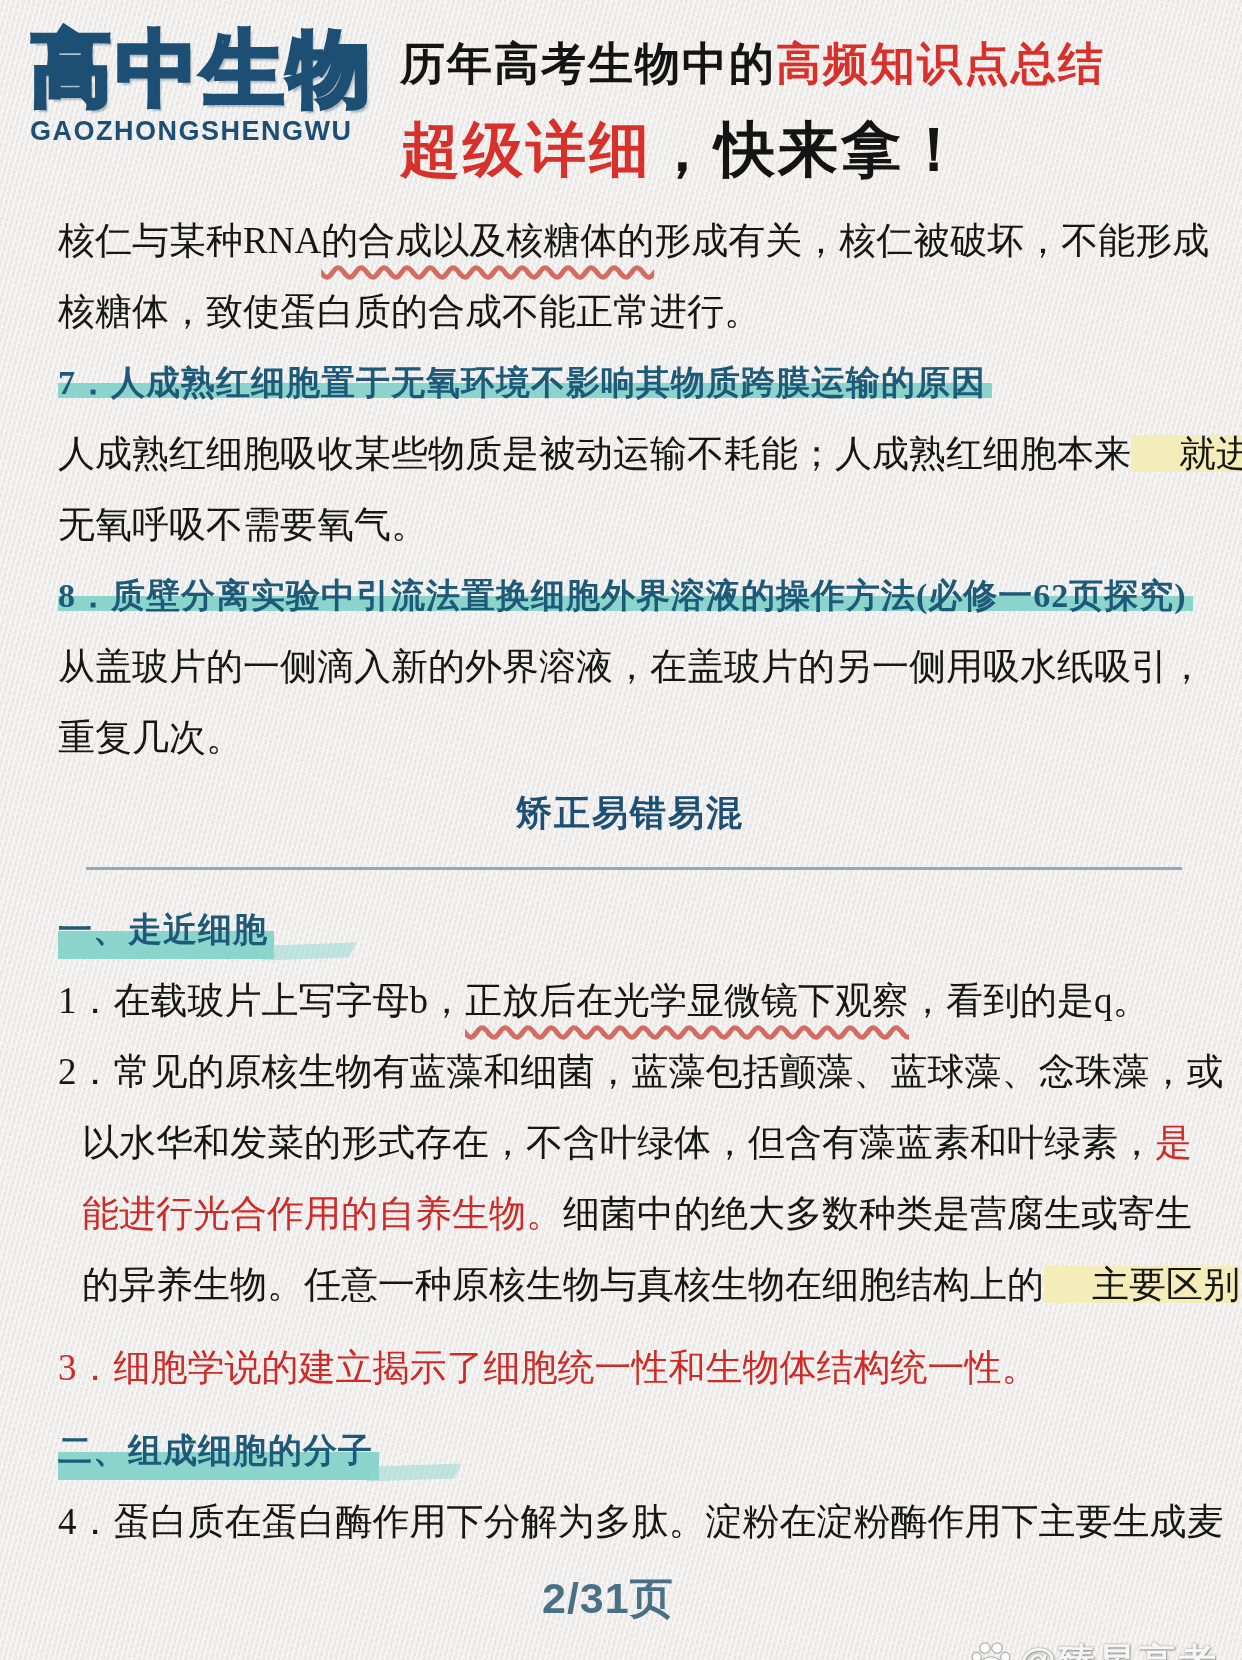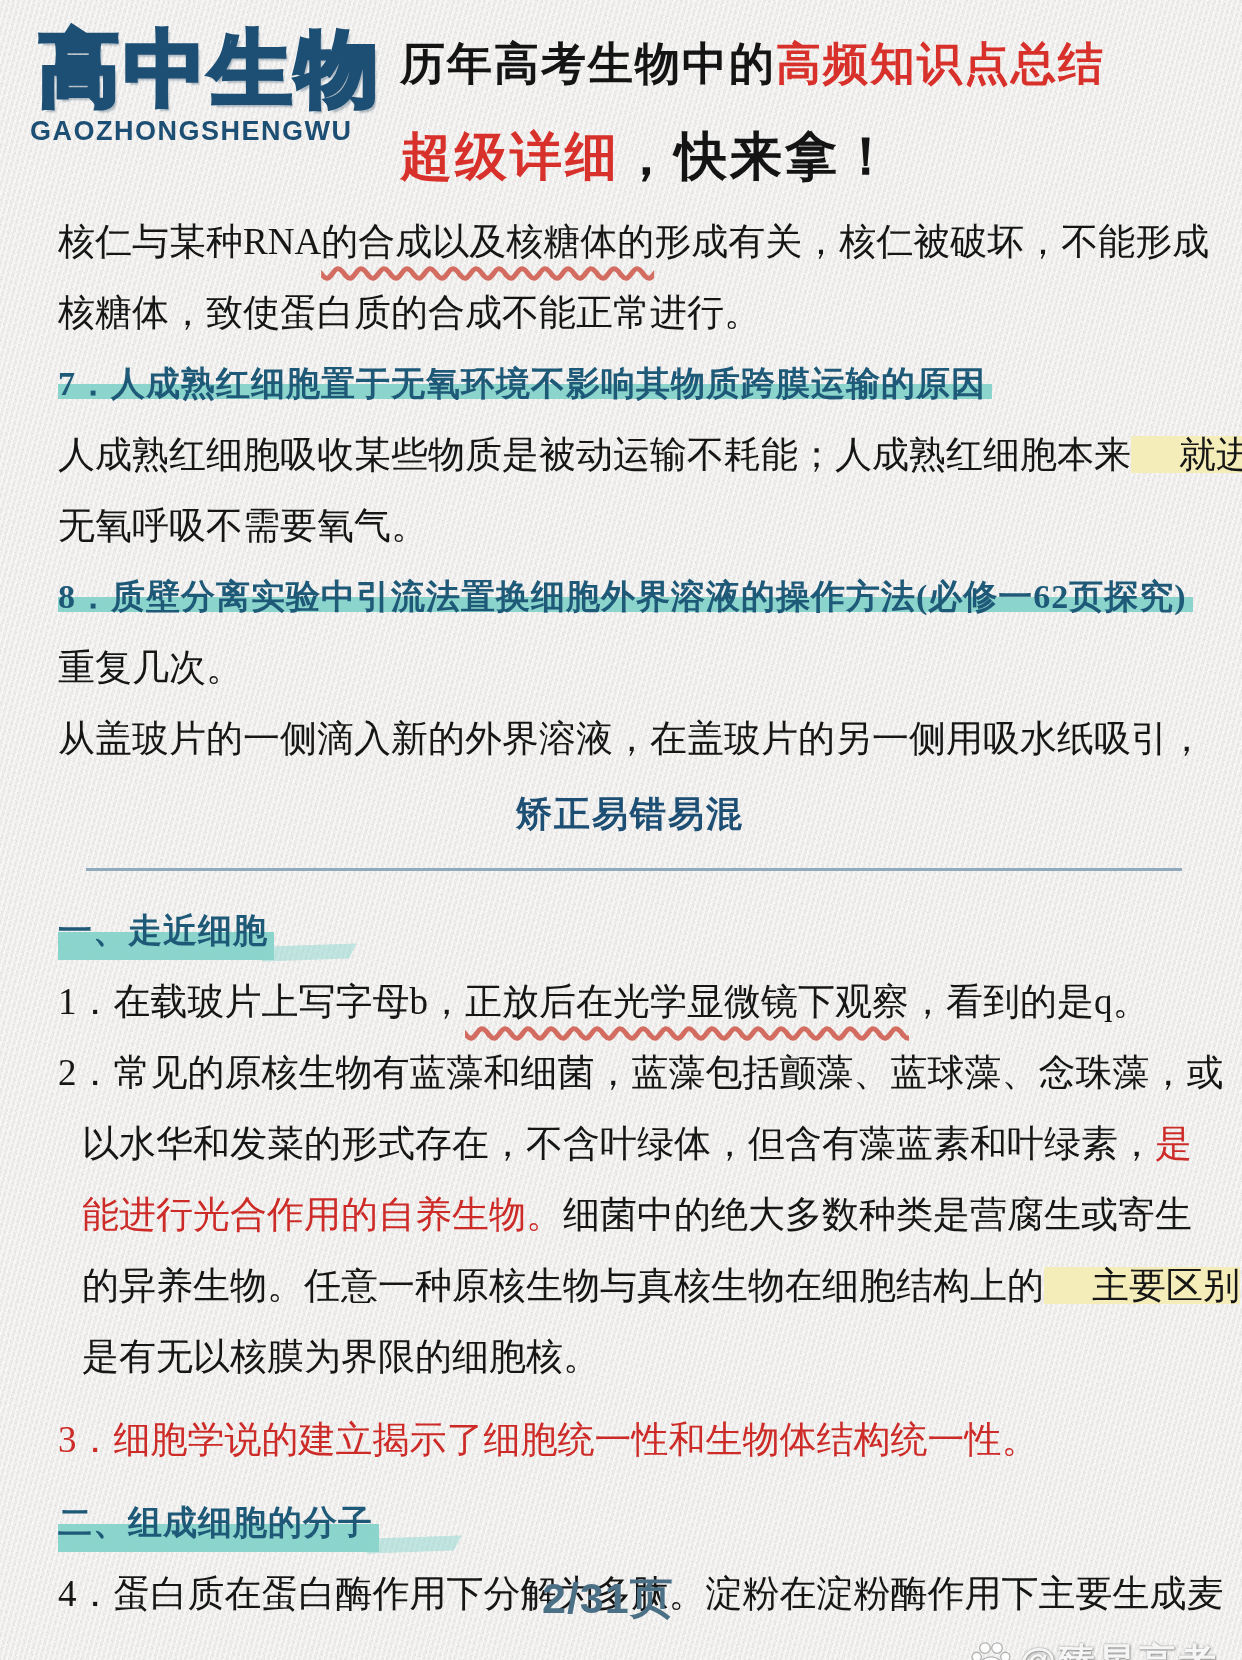--- a/index.html
+++ b/index.html
@@ -17,30 +17,29 @@
   }
   .topbar { display:flex; align-items:flex-start; padding:26px 40px 0 30px; }
   .logo { width:370px; flex:none; }
   .logo-title {
     font-family:"Liberation Sans","DejaVu Sans",sans-serif;
     font-weight:900; font-size:82px; line-height:1.05;
     color:#ffffff; letter-spacing:4px;
     -webkit-text-stroke:4px #1d4e73;
     text-shadow:3px 4px 2px rgba(50,80,110,.35);
     white-space:nowrap;
-    margin-left:8px;
   }
   .logo-sub {
     font-family:"Liberation Sans","DejaVu Sans",sans-serif;
     font-weight:800; font-size:27px; letter-spacing:1.5px;
     color:#1d4e73; margin-top:4px; white-space:nowrap;
   }
   .banner { flex:1; text-align:left; font-family:"Liberation Sans","DejaVu Sans",sans-serif; font-weight:900; padding-top:8px; }
   .banner .l1 { font-size:45px; letter-spacing:2px; white-space:nowrap; }
-  .banner .l2 { font-size:52px; letter-spacing:3px; margin-top:28px; white-space:nowrap; }
+  .banner .l2 { font-size:60px; letter-spacing:3px; margin-top:16px; white-space:nowrap; }
   .red { color:#d8302a; }
   .black { color:#141414; }
 
   .content { padding:14px 40px 0 58px; }
   .line { font-size:37px; line-height:71px; color:#161616; white-space:nowrap; }
   .indent { margin-left:24px; }
   .wavy {
     text-decoration-line:underline;
     text-decoration-style:wavy;
     text-decoration-color:rgba(207,86,72,.85);
@@ -104,35 +103,34 @@
   <div class="line"><span>核仁与某种RNA</span><span class="wavy">的合成以及核糖体的</span><span>形成有关，核仁被破坏，不能形成</span></div>
   <div class="line">核糖体，致使蛋白质的合成不能正常进行。</div>
 
   <div class="bhead"><span class="hl-teal">7．人成熟红细胞置于无氧环境不影响其物质跨膜运输的原因</span></div>
 
   <div class="line"><span>人成熟红细胞吸收某些物质是被动运输不耗能；人成熟红细胞本来</span><span class="hl-yellow">就进行</span></div>
   <div class="line">无氧呼吸不需要氧气。</div>
 
   <div class="bhead"><span class="hl-teal">8．质壁分离实验中引流法置换细胞外界溶液的操作方法(必修一62页探究)</span></div>
 
+  <div class="line">从盖玻片的一侧滴入新的外界溶液，在盖玻片的另一侧用吸水纸吸引，</div>
   <div class="line">重复几次。</div>
-  <div class="line">从盖玻片的一侧滴入新的外界溶液，在盖玻片的另一侧用吸水纸吸引，</div>
 
   <div class="mid-title">矫正易错易混</div>
   <hr class="rule">
 
   <div class="bhead"><span class="sech hl-teal">一、走近细胞</span></div>
 
   <div class="line"><span>1．在载玻片上写字母b，</span><span class="wavy">正放后在光学显微镜下观察</span><span>，看到的是q。</span></div>
 
   <div class="line">2．常见的原核生物有蓝藻和细菌，蓝藻包括颤藻、蓝球藻、念珠藻，或</div>
   <div class="line indent"><span>以水华和发菜的形式存在，不含叶绿体，但含有藻蓝素和叶绿素，</span><span class="redtext">是</span></div>
   <div class="line indent"><span class="redtext">能进行光合作用的自养生物。</span><span>细菌中的绝大多数种类是营腐生或寄生</span></div>
   <div class="line indent"><span>的异养生物。任意一种原核生物与真核生物在细胞结构上的</span><span class="hl-yellow">主要区别</span></div>
-  <div class="line indent">是有无以核膜为界限的细胞核。</div>
 
   <div class="line redtext gap-sm">3．细胞学说的建立揭示了细胞统一性和生物体结构统一性。</div>
 
   <div class="bhead gap-sm"><span class="sech hl-teal">二、组成细胞的分子</span></div>
 
   <div class="line">4．蛋白质在蛋白酶作用下分解为多肽。淀粉在淀粉酶作用下主要生成麦</div>
 
 </div>
 
 <div class="pageno">2/31页</div>

